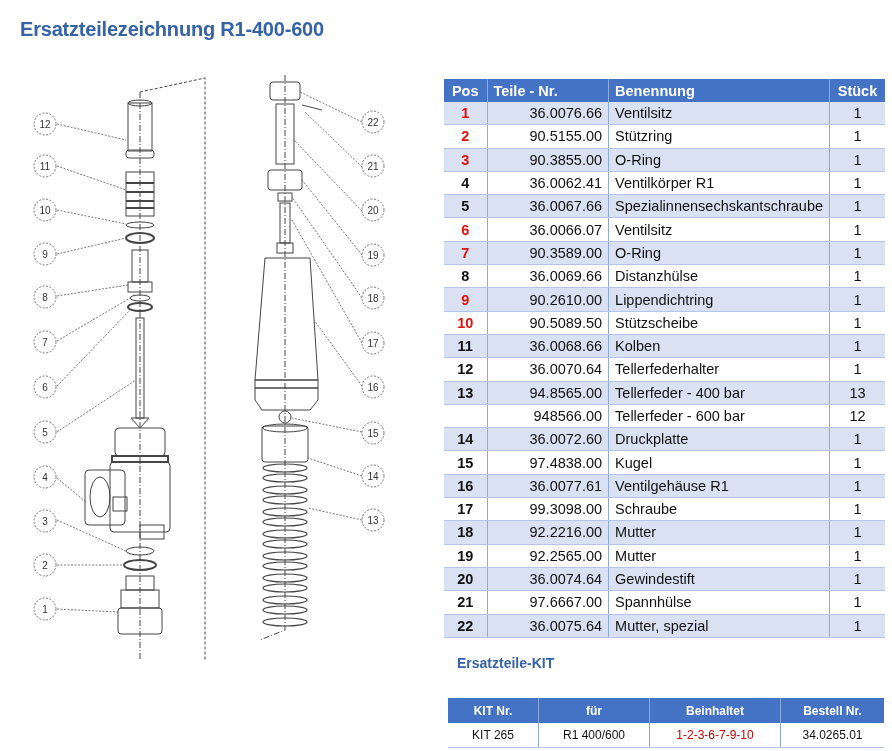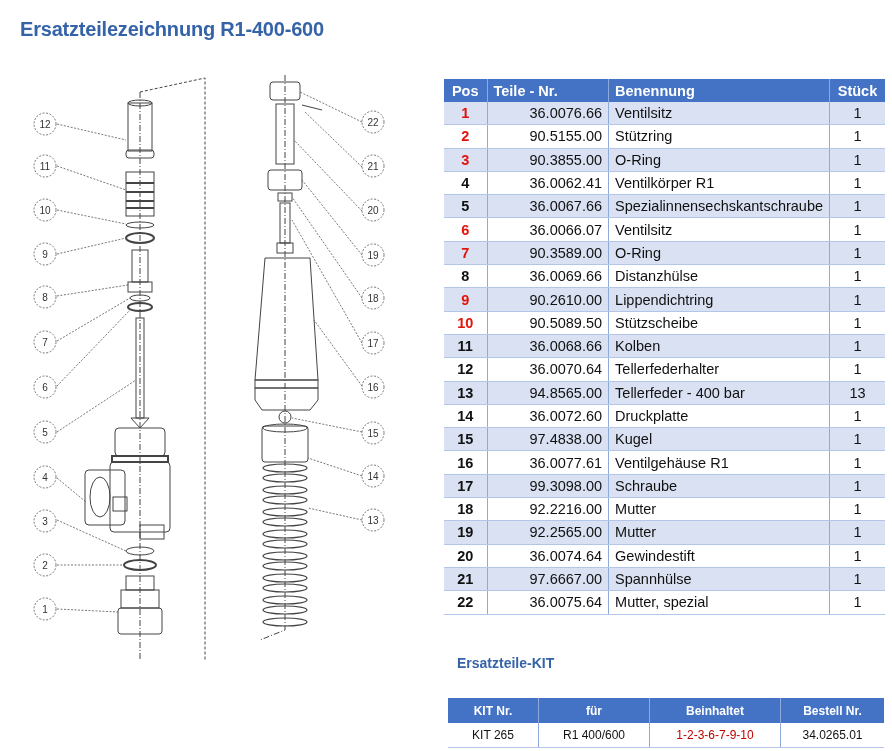--- a/index.html
+++ b/index.html
@@ -271,20 +271,26 @@
         <td>Tellerfederhalter</td>
         <td class="qty">1</td>
       </tr>
       <tr>
         <td class="pos">13</td>
         <td class="nr">94.8565.00</td>
         <td>Tellerfeder - 400 bar</td>
         <td class="qty">13</td>
       </tr>
       <tr>
+        <td class="pos"></td>
+        <td class="nr">948566.00</td>
+        <td>Tellerfeder - 600 bar</td>
+        <td class="qty">12</td>
+      </tr>
+      <tr>
         <td class="pos">14</td>
         <td class="nr">36.0072.60</td>
         <td>Druckplatte</td>
         <td class="qty">1</td>
       </tr>
       <tr>
         <td class="pos">15</td>
         <td class="nr">97.4838.00</td>
         <td>Kugel</td>
         <td class="qty">1</td>

